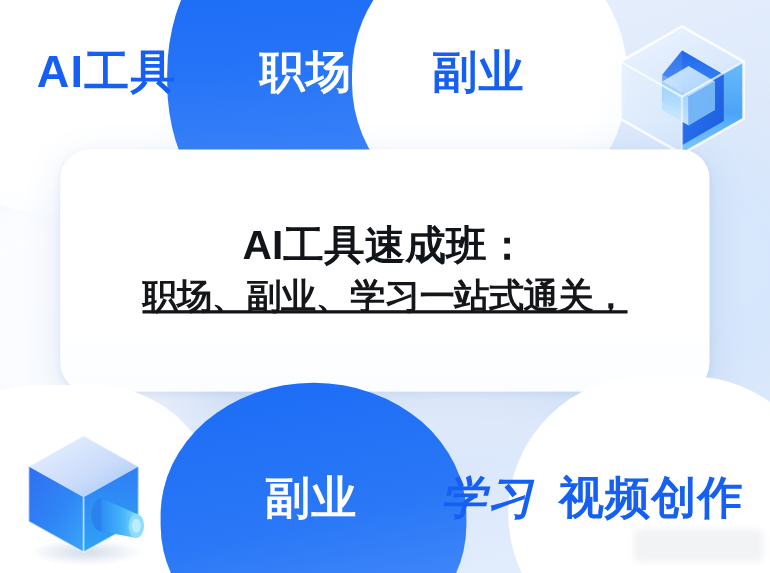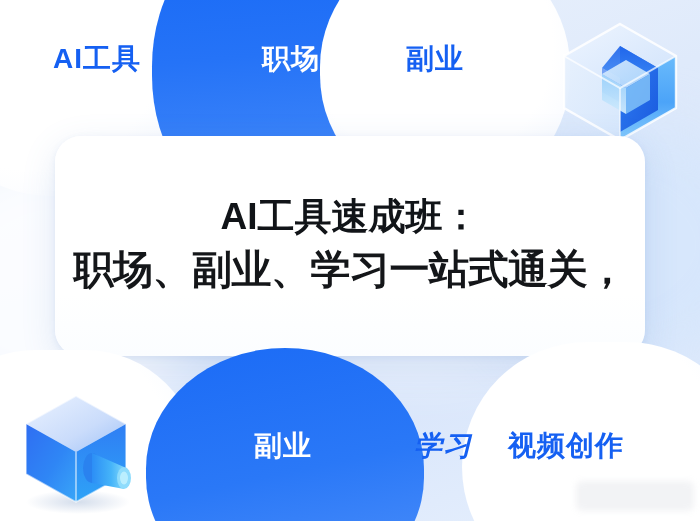--- a/index.html
+++ b/index.html
@@ -16,21 +16,21 @@
   
   .wash{position:absolute;border-radius:50%;filter:blur(26px);pointer-events:none;}
   .wash-a{left:-90px;top:150px;width:300px;height:260px;background:rgba(255,255,255,.85);}
   .wash-b{right:-60px;top:120px;width:280px;height:250px;background:rgba(214,230,252,.85);}
   .wash-c{left:250px;top:150px;width:340px;height:230px;background:rgba(255,255,255,.55);}
 
   
   .row-top{position:absolute;left:0;top:0;width:700px;height:140px;}
   .pill{position:absolute;border-radius:999px;display:flex;align-items:center;justify-content:center;}
   .pill-label{
-    font-size:28px;font-weight:700;letter-spacing:1px;line-height:1;
+    font-size:41px;font-weight:700;letter-spacing:1px;line-height:1;
     white-space:nowrap;
   }
   .tp-white1{left:-74px;top:-52px;width:262px;height:248px;
     background:radial-gradient(circle at 40% 35%,#ffffff 60%,#f4f8ff 100%);}
   .tp-blue{left:152px;top:-70px;width:200px;height:282px;
     background:linear-gradient(175deg,#1668f6 0%,#2573f7 45%,#4a8ef9 100%);
     border-radius:110px/150px;}
   .tp-white2{left:320px;top:-58px;width:250px;height:258px;
     background:radial-gradient(circle at 45% 40%,#ffffff 58%,#f1f6ff 100%);}
 
@@ -48,22 +48,22 @@
     background:linear-gradient(180deg,#ffffff 0%,#ffffff 72%,#fbfdff 100%);
     border-radius:26px;
     box-shadow:0 10px 34px rgba(86,130,200,.16), 0 2px 6px rgba(86,130,200,.10);
     display:flex;flex-direction:column;align-items:center;justify-content:center;
   }
   .card-title{
     font-size:37px;font-weight:700;color:#111418;letter-spacing:0px;
     line-height:1.18;white-space:nowrap;margin-bottom:4px;
   }
   .card-line{
-    font-size:40px;font-weight:700;color:#141619;letter-spacing:-0.5px;
-    line-height:1.34;white-space:nowrap;
+    font-size:32px;font-weight:700;color:#141619;letter-spacing:-0.5px;
+    line-height:1.34;white-space:nowrap;text-decoration:underline;
   }
 
   
   .row-bot{position:absolute;left:0;top:356px;width:700px;height:165px;}
   .bt-white1{left:-80px;top:-6px;width:280px;height:230px;
     background:radial-gradient(circle at 45% 45%,#ffffff 62%,#f3f8ff 100%);}
   .bt-blue{left:146px;top:-8px;width:278px;height:250px;
     background:linear-gradient(168deg,#1b6bf6 0%,#2a78f7 50%,#5192fa 100%);
     border-radius:150px/130px;}
   .bt-white2{left:462px;top:-14px;width:290px;height:250px;

